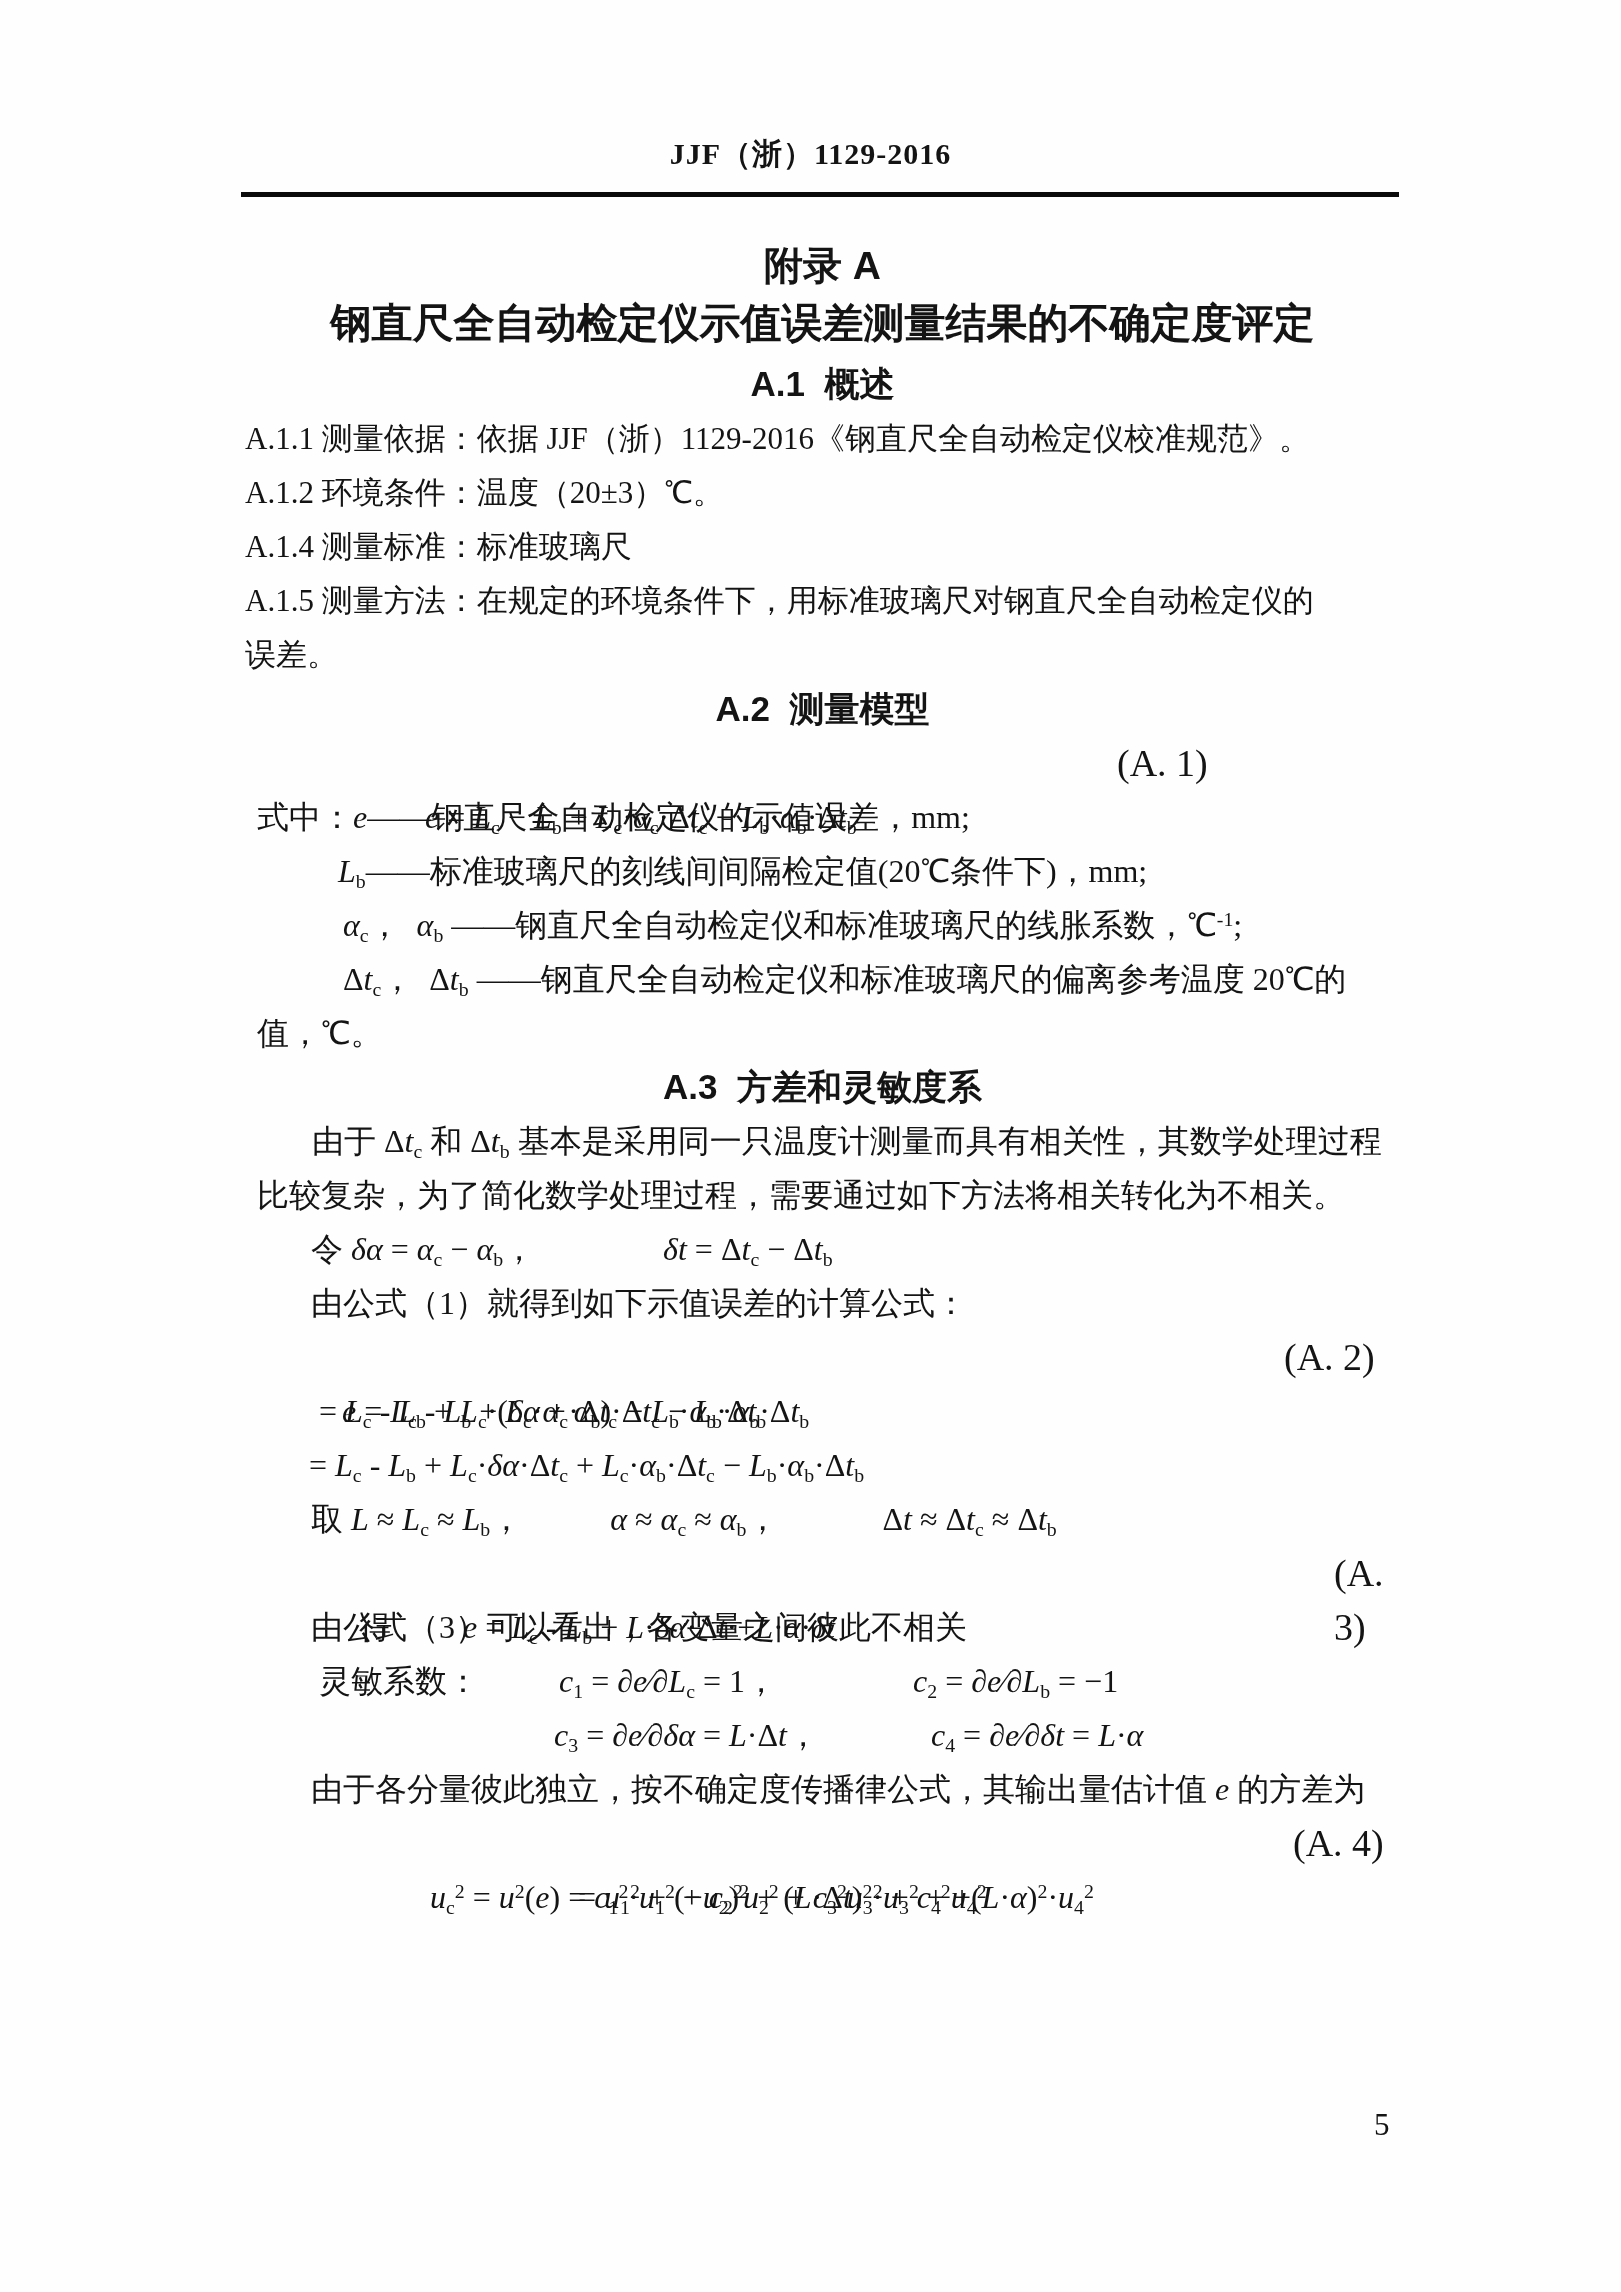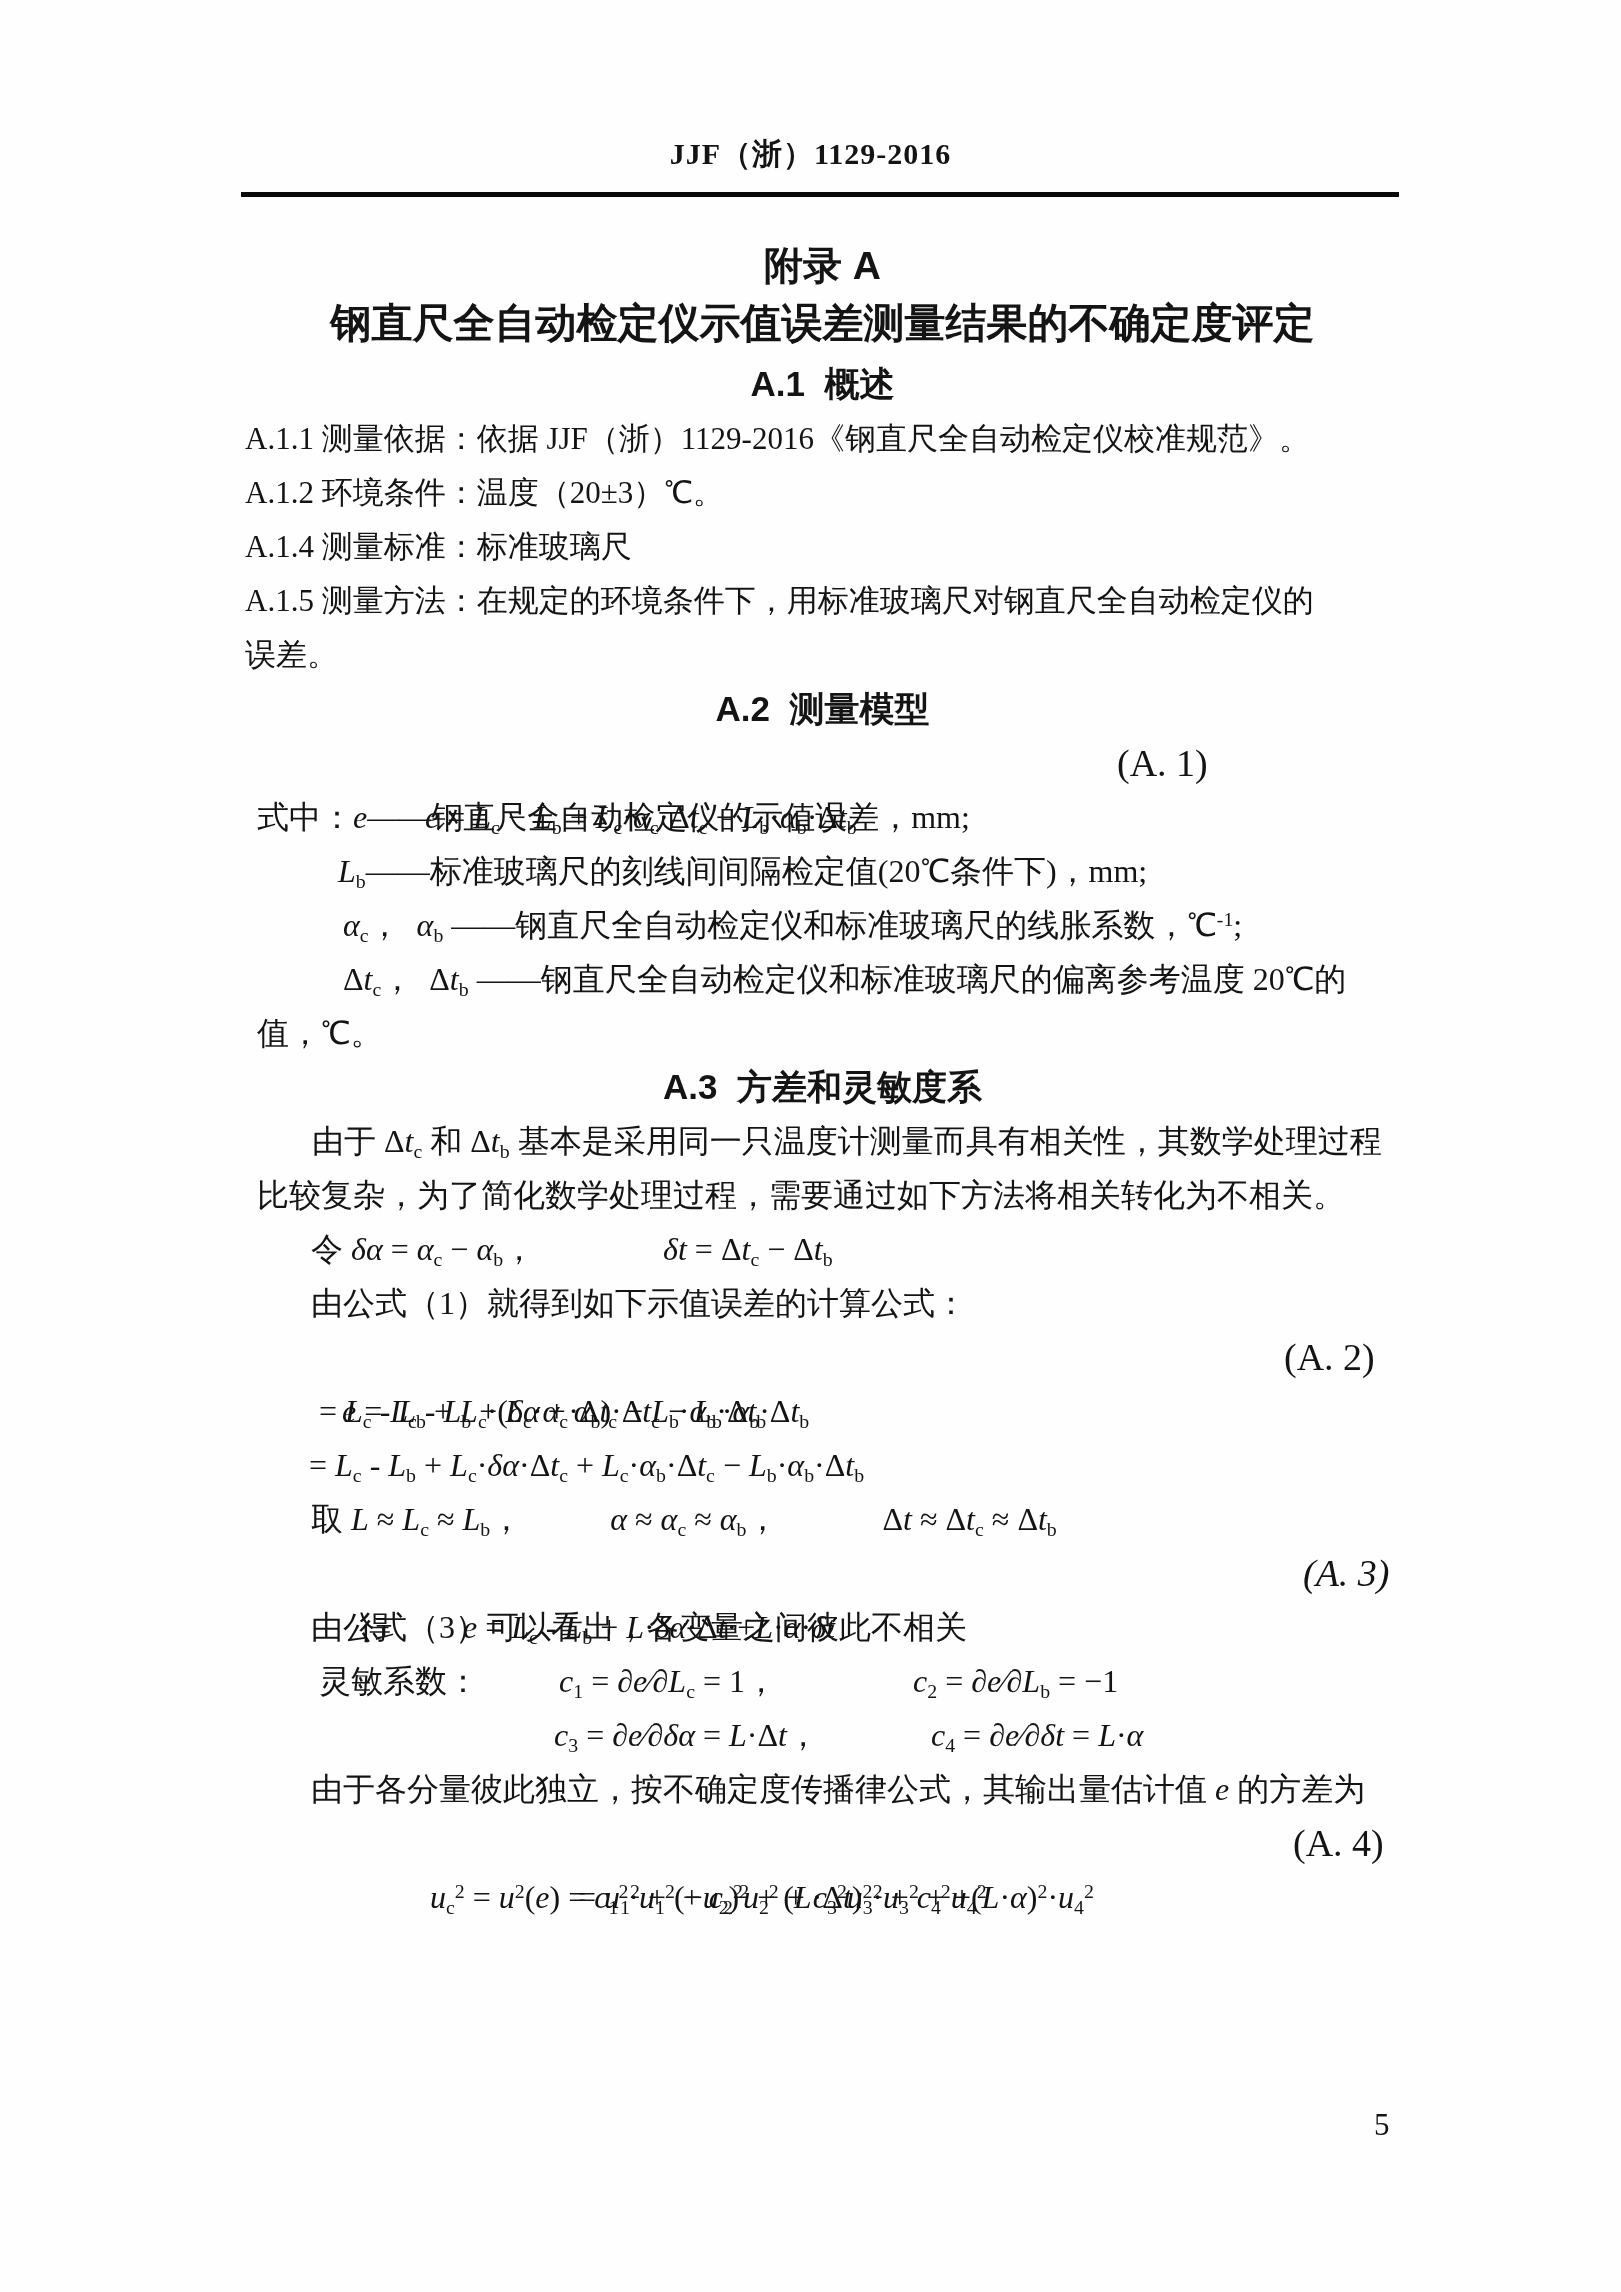--- a/index.html
+++ b/index.html
@@ -41,21 +41,21 @@
     white-space:pre-wrap;
   }
   .line.h{font-size:35px;}
   .math{font-size:32px;margin-left:12px;}
   sub{font-size:62%;vertical-align:-0.3em;line-height:0;}
   sup{font-size:62%;vertical-align:0.5em;line-height:0;}
   i{font-style:italic;}
   .eqno{position:absolute;top:0;font-size:38px;font-style:normal;}
   .no-a1{left:740px;}
   .no-a2{left:990px;}
-  .no-a3{left:992px;font-style:italic;}
+  .no-a3{left:1023px;}
   .no-a4{left:911px;}
   .ml50{margin-left:49px;}  .ml65{margin-left:64px;}
   .ml67{margin-left:66px;}  .ml68{margin-left:67px;}
   .ml75{margin-left:74px;}  .ml95{margin-left:93px;}
   .ml100{margin-left:98px;}.ml135{margin-left:132px;}
   .ml140{margin-left:137px;}.ml315{margin-left:309px;}
   .ml340{margin-left:333px;}
   .pg-num{
     position:absolute;left:1374px;top:2107px;
     font-size:31px;font-family:"Liberation Serif", serif;

